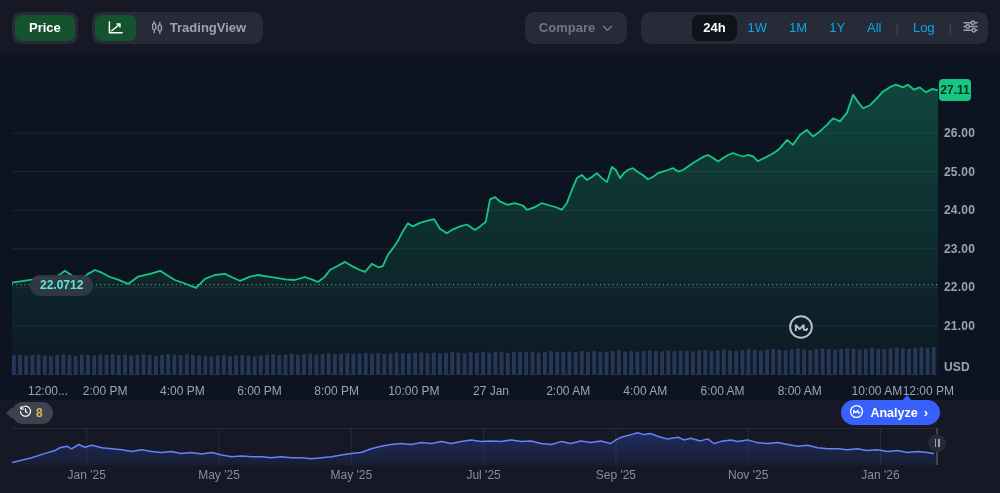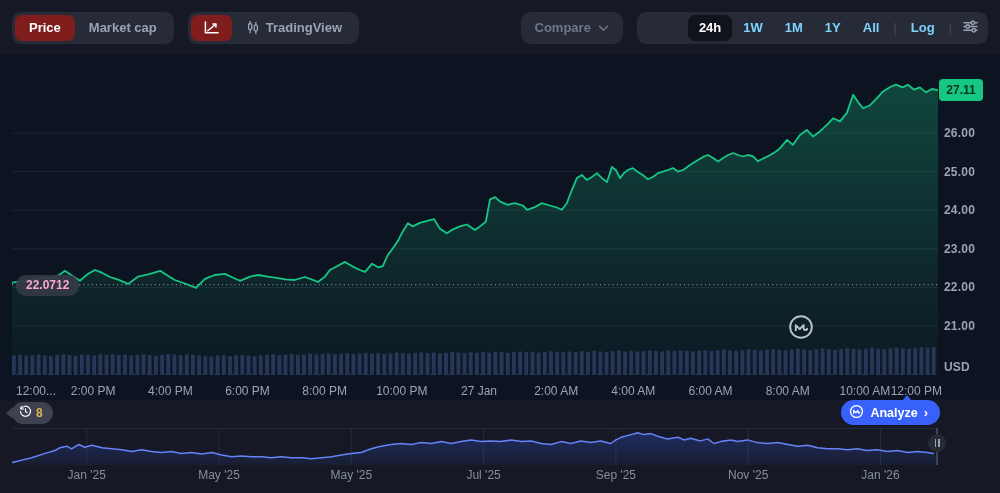--- a/index.html
+++ b/index.html
@@ -3,49 +3,49 @@
 <meta charset="utf-8">
 <style>
   html,body{margin:0;padding:0;background:#161925;}
   .page{position:relative;width:1000px;height:493px;background:#161925;overflow:hidden;
         font-family:"Liberation Sans",sans-serif;-webkit-font-smoothing:antialiased;}
 
   
   .toolbar{position:absolute;top:0;left:0;width:1000px;height:55px;display:flex;align-items:center;padding:0 12px;box-sizing:border-box;gap:14px;}
   .seg-group{display:flex;align-items:center;background:#272b37;border-radius:9px;padding:3px;height:32px;box-sizing:border-box;}
   .seg{display:flex;align-items:center;gap:6px;border:0;background:transparent;color:#9aa2b5;font-weight:600;font-size:13px;padding:0 14px;height:26px;border-radius:7px;cursor:pointer;font-family:inherit;}
-  .seg.active{background:#7f1d1d;color:#ffffff;font-weight:700;}
+  .seg.active{background:#14532d;color:#ffffff;font-weight:700;}
   .seg svg{display:block;}
   .toolbar .spacer{flex:1;}
   .compare-btn{display:flex;align-items:center;gap:7px;background:#272b37;border:0;border-radius:9px;height:32px;padding:0 14px;color:#6e7689;font-size:13px;font-weight:600;cursor:pointer;font-family:inherit;}
   .range-group{display:flex;align-items:center;background:#272b37;border-radius:9px;padding:3px;height:32px;box-sizing:border-box;}
   .ranges{display:flex;align-items:center;padding-left:48px;}
-  .range-btn{border:0;background:transparent;color:#7dd3fc;font-weight:700;font-size:13px;height:26px;padding:0 11px;border-radius:7px;cursor:pointer;font-family:inherit;}
+  .range-btn{border:0;background:transparent;color:#0ea5e9;font-weight:400;font-size:13px;height:26px;padding:0 11px;border-radius:7px;cursor:pointer;font-family:inherit;}
   .range-btn.active{background:#11131b;color:#fff;font-weight:700;}
   .rg-divider{color:#424a5c;font-size:13px;padding:0 3px;}
   .sliders-btn{border:0;background:transparent;height:26px;width:30px;display:flex;align-items:center;justify-content:center;cursor:pointer;border-radius:7px;}
 
   
   .chart-bg{position:absolute;top:55px;left:0;width:1000px;height:345px;background:#0d1421;}
   #main-svg{position:absolute;top:55px;left:12px;}
   .grid{stroke:#1d2533;stroke-width:1;}
   .axis-dash{stroke:#333b4f;stroke-width:1;stroke-dasharray:1.5 3;}
   .vol{fill:#283257;}
   .priceline{fill:none;stroke:var(--green,#16c784);stroke-width:1.8;stroke-linejoin:round;stroke-linecap:round;}
   .openline{stroke:#99a1b2;stroke-width:1.4;stroke-dasharray:1 3.2;opacity:.85;}
 
   .y-label{position:absolute;left:944px;font-size:12px;font-weight:600;color:#9aa3b5;letter-spacing:.2px;}
-  .price-badge{position:absolute;left:939px;width:44px;height:22px;background:var(--green,#16c784);border-radius:4px;color:#06301d;
+  .price-badge{position:absolute;left:939px;width:32px;height:22px;background:var(--green,#16c784);border-radius:4px;color:#06301d;
                font-size:12px;font-weight:700;display:flex;align-items:center;justify-content:center;}
-  .open-pill{position:absolute;left:16px;height:21px;padding:0 10px;background:rgba(52,56,69,.92);border-radius:10px;
-             color:#f9a8d4;font-size:12px;font-weight:700;display:flex;align-items:center;}
+  .open-pill{position:absolute;left:30px;height:21px;padding:0 10px;background:rgba(52,56,69,.92);border-radius:10px;
+             color:#5eead4;font-size:12px;font-weight:700;display:flex;align-items:center;}
   .watermark{position:absolute;left:788px;top:314px;display:flex;align-items:center;gap:8px;opacity:.92;}
   .watermark .wm-text{color:#c9ced9;font-size:17px;font-weight:700;letter-spacing:.2px;}
 
-  .x-axis{position:absolute;top:384px;left:4px;width:816px;height:16px;}
+  .x-axis{position:absolute;top:384px;left:16px;width:816px;height:16px;}
   .x-label{position:absolute;top:0;font-size:12px;color:#9aa3b5;white-space:nowrap;transform:translateX(-50%);}
   .x-label.first{transform:none;}
   .x-label.last{transform:translateX(-100%);}
 
   
   .history-pill{position:absolute;left:12px;top:402px;height:22px;padding:0 10px 0 7px;background:#3e4250;border-radius:11px;
                 display:flex;align-items:center;gap:4px;cursor:pointer;}
   .history-pill::before{content:"";position:absolute;left:-6px;top:5px;border-top:6px solid transparent;border-bottom:6px solid transparent;border-right:7px solid #3e4250;}
   .history-count{color:#e0b74f;font-size:12px;font-weight:700;}
   .analyze-btn{position:absolute;right:60px;top:400px;height:25px;padding:0 12px 0 8px;background:var(--blue,#3861fb);border:0;border-radius:13px;
@@ -65,21 +65,20 @@
   .nav-label{position:absolute;top:0;font-size:12px;color:#848e9c;white-space:nowrap;transform:translateX(-50%);}
 </style>
 </head>
 <body>
 
 <div class="page">
 
   <div class="toolbar">
     <div class="seg-group">
       <button class="seg active">Price</button>
-      <button class="seg">Market cap</button>
     </div>
     <div class="seg-group">
       <button class="seg active" style="padding:0 12px;">
         <span>
           <svg width="17" height="15" viewBox="0 0 18 16" fill="none" stroke="#ffffff" stroke-width="1.6" stroke-linecap="round" stroke-linejoin="round">
             <path d="M2.5 2 v11.5 H16"></path>
               <path d="M5 11.5 L13.5 4.5"></path>
               <path d="M10.5 4.2 h3.2 v3.2"></path>
           </svg>
         </span>

